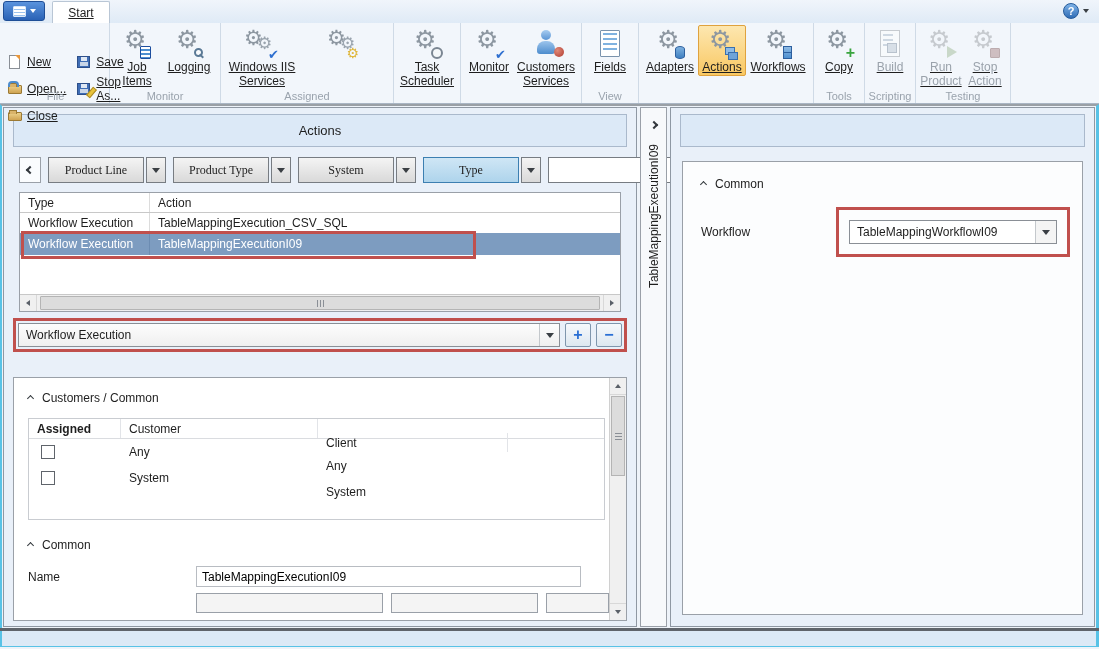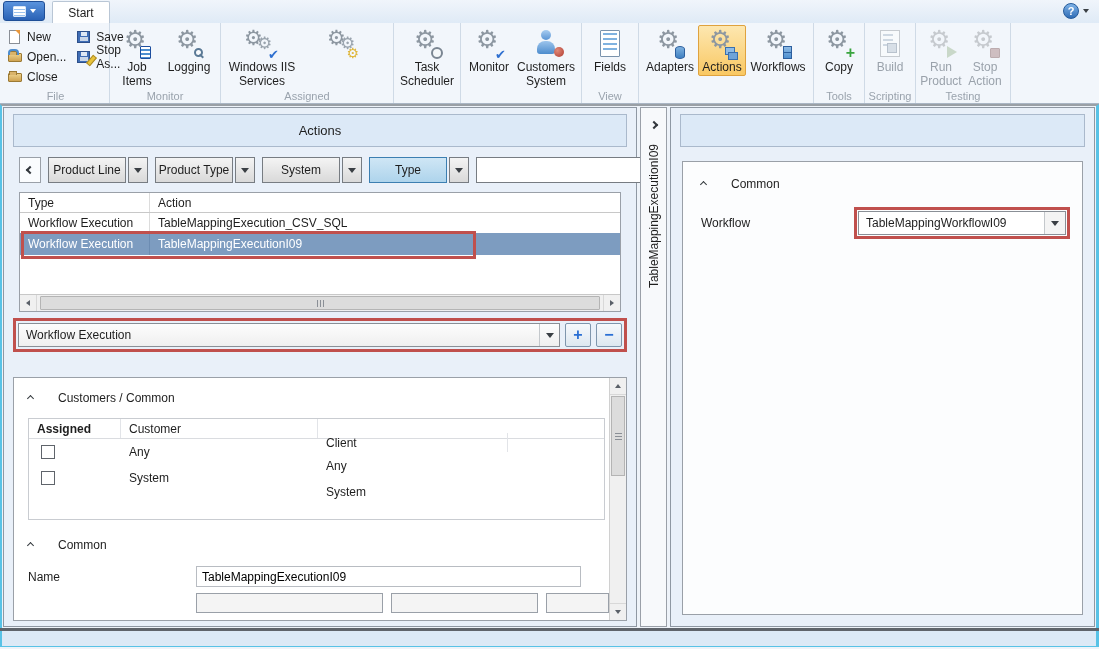--- a/index.html
+++ b/index.html
@@ -1,21 +1,21 @@
 <!DOCTYPE html>
 <html><head>
 <meta charset="utf-8">
 <style>
   * { margin:0; padding:0; box-sizing:border-box; }
   html,body { background:#cfd6de; }
   body { font-family:"Liberation Sans","DejaVu Sans",sans-serif; font-size:12px; color:#1e1e1e; }
   .window { position:relative; width:1099px; height:649px; background:#eef3f9; overflow:hidden; }
 
   
-  .ribbon { height:104px; background:#f2f6fb; border-bottom:1px solid #aab6c4; }
+  .ribbon { height:104px; background:#f2f6fb; border-bottom:1px solid #aab6c4;text-decoration:underline; }
   .tabrow { height:23px; background:linear-gradient(#f0f5fb,#dfeaf6); display:flex; align-items:flex-end; position:relative; }
   .appbtn { position:absolute; left:3px; top:1px; width:42px; height:20px; background:linear-gradient(#5a93dd,#2a62b5); border:1px solid #1f4e96; border-radius:3px; display:flex; align-items:center; justify-content:center; gap:4px; cursor:pointer; }
   .ic-applist { width:13px; height:11px; background:repeating-linear-gradient(to bottom,#ffffff 0 2px,#9cc3ee 2px 3px); border:1px solid #d7e6f8; border-radius:1px; }
   .tri-down-w { width:0;height:0;border-left:3px solid transparent;border-right:3px solid transparent;border-top:4px solid #fff; }
   .tab { margin-left:52px; width:58px; height:22px; background:#fff; border:1px solid #b9c6d5; border-bottom:none; border-radius:2px 2px 0 0; display:flex; align-items:center; justify-content:center; }
   .helpbox { position:absolute; right:10px; top:3px; display:flex; align-items:center; gap:4px; }
   .helpcircle { width:16px; height:16px; border-radius:50%; background:linear-gradient(#7fb3e8,#2f6cb5); border:1px solid #245a9a; color:#fff; font-size:11px; font-weight:bold; display:flex; align-items:center; justify-content:center; }
   .tri-down-d { width:0;height:0;border-left:3px solid transparent;border-right:3px solid transparent;border-top:4px solid #3a3f44; }
 
   .rbody { height:80px; display:flex; align-items:stretch; padding-left:2px; }
@@ -56,21 +56,21 @@
   .ic-person::after { content:""; position:absolute; left:1px; top:11px; width:18px; height:13px; border-radius:8px 8px 3px 3px; background:linear-gradient(#9cc4ec,#4d8ccd); }
   .bd-red { width:10px; height:10px; border-radius:50%; background:radial-gradient(circle at 35% 35%,#e08a7a,#b03a2e); right:0; bottom:3px; }
   .ic-form { position:absolute; left:8px; top:2px; width:20px; height:27px; background:#fff; border:1px solid #7a93ad; border-radius:1px; }
   .ic-form::before { content:""; position:absolute; left:2px; right:2px; top:2px; bottom:3px; background:repeating-linear-gradient(to bottom,#7fb2e0 0 2px,#ffffff 2px 5px); }
   .ic-script { position:absolute; left:8px; top:2px; width:20px; height:27px; background:#fff; border:1px solid #8a9aa8; }
   .ic-script::before { content:""; position:absolute; left:2px; width:10px; top:3px; height:12px; background:repeating-linear-gradient(to bottom,#8fb8de 0 2px,#ffffff 2px 5px); }
   .ic-script::after { content:""; position:absolute; right:2px; bottom:3px; width:8px; height:8px; background:#a9c6e4; border:1px solid #5c88b4; }
 
   
   .filegrid { display:flex; gap:10px; padding:4px 2px; }
-  .fcol { display:flex; flex-direction:column; gap:4px; }
+  .fcol { display:flex; flex-direction:column; gap:11px;margin-top:25px; }
   .fbtn { display:flex; align-items:center; gap:4px; cursor:pointer; height:16px; }
   .ic16 { position:relative; width:16px; height:16px; flex:none; }
   .ic-page { position:absolute; left:2px; top:1px; width:11px; height:14px; background:#fff; border:1px solid #8a8f96; }
   .ic-page::after { content:""; position:absolute; right:-1px; top:-1px; width:0; height:0; border-left:5px solid transparent; border-top:5px solid #e8973c; }
   .ic-folder { position:absolute; left:1px; top:4px; width:14px; height:9px; background:linear-gradient(#ecd08a,#cfa352); border:1px solid #9c7a34; border-radius:1px; }
   .ic-folder::before { content:""; position:absolute; left:0; top:-3px; width:6px; height:3px; background:#d9b36a; border:1px solid #9c7a34; border-bottom:none; }
   .ic-open::after { content:""; position:absolute; left:-1px; top:-5px; width:7px; height:4px; border-radius:4px 4px 0 0; border:2px solid #4d8ccd; border-bottom:none; }
   .ic-floppy { position:absolute; left:1px; top:2px; width:13px; height:12px; background:#3f6db5; border:1px solid #2d4f8a; }
   .ic-floppy::before { content:""; position:absolute; left:3px; top:0; width:6px; height:4px; background:#dfe8f4; }
   .ic-floppy::after { content:""; position:absolute; left:2px; bottom:1px; width:8px; height:4px; background:#c9d6e8; }
@@ -91,21 +91,21 @@
   .lower { border-left:2px solid #58c2e6; border-right:3px solid #58c2e6; border-top:2px solid #9aa0a6; height:524px; background:#eef3f9; display:flex; padding:1px; }
   .panel { border:1px solid #8f98a3; background:#e9f0f9; }
   .panel-header { height:33px; background:#dce9f7; border:1px solid #aab9cc; display:flex; align-items:center; justify-content:center; font-size:13px; }
 
   .left-panel { width:634px; display:flex; flex-direction:column; padding:5px 7px; }
   .left-panel .panel-header { margin:1px 2px 10px 2px; }
 
   .filterrow { display:flex; align-items:center; gap:7px; height:26px; margin:0 8px 9px 8px; }
   .backbtn { width:22px; height:26px; background:#fafcfe; border:1px solid #9aa0a8; display:flex; align-items:center; justify-content:center; cursor:pointer; flex:none; }
   .fpair { display:flex; flex:none; }
-  .fbtn-main { width:78px; height:26px; background:linear-gradient(#f4f4f4,#d9d9d9); border:1px solid #777c82; display:flex; align-items:center; justify-content:center; cursor:pointer; }
+  .fbtn-main { width:96px; height:26px; background:linear-gradient(#f4f4f4,#d9d9d9); border:1px solid #777c82; display:flex; align-items:center; justify-content:center; cursor:pointer;font-family:Liberation Serif, serif; }
   .fbtn-main.activeblue { background:linear-gradient(#cfe6f5,#aed4ec); border:1px solid #3c7fb1; }
   .fbtn-arrow { width:20px; height:26px; margin-left:2px; background:linear-gradient(#f4f4f4,#d9d9d9); border:1px solid #777c82; display:flex; align-items:center; justify-content:center; cursor:pointer; }
   .searchbox { flex:1; height:26px; border:1px solid #777c82; background:#fff; padding:0 6px; font:inherit; }
 
   .grid { margin:0 8px; height:120px; background:#fff; border:1px solid #9aa0a8; position:relative; display:flex; flex-direction:column; }
   .grow { display:flex; height:20px; align-items:center; flex:none; }
   .grow .c1 { width:130px; padding-left:8px; border-right:1px solid #dcdcdc; height:100%; display:flex; align-items:center; }
   .grow .c2 { flex:1; padding-left:8px; height:100%; display:flex; align-items:center; }
   .ghead { border-bottom:1px solid #c8c8c8; }
   .ghead .c1 { border-right:1px solid #dcdcdc; }
@@ -127,21 +127,21 @@
   .sqbtn { width:26px; height:24px; background:linear-gradient(#f6f9fc,#dde7f0); border:1px solid #7f96ad; border-radius:2px; display:flex; align-items:center; justify-content:center; cursor:pointer; font-weight:bold; color:#2a6fd4; font-size:16px; line-height:1; }
 
   .details { margin:25px 2px 0 2px; flex:1; min-height:0; background:#fff; border:1px solid #9aa0a8; position:relative; overflow:hidden; }
   .details-inner { position:absolute; left:0; top:0; right:17px; bottom:0; padding:12px 0 0 14px; overflow:hidden; }
   .vscroll { position:absolute; top:0; right:0; bottom:0; width:17px; background:#f0f0f0; border-left:1px solid #d0d0d0; }
   .varrow { height:17px; display:flex; align-items:center; justify-content:center; border-bottom:1px solid #d8d8d8; cursor:pointer; }
   .varrow.b { position:absolute; bottom:0; left:0; right:0; border-bottom:none; border-top:1px solid #d8d8d8; }
   .vthumb { position:absolute; top:18px; left:1px; right:1px; height:80px; background:#dcdcdc; border:1px solid #b4b4b4; display:flex; align-items:center; justify-content:center; cursor:pointer; }
   .griph { width:7px; height:1px; background:#8a8f96; box-shadow:0 3px 0 #8a8f96,0 -3px 0 #8a8f96; }
 
-  .sechead { display:flex; align-items:center; gap:25px; height:16px; cursor:pointer; }
+  .sechead { display:flex; align-items:center; gap:9px; height:16px; cursor:pointer; }
   .ctable { margin:12px 4px 0 0; border:1px solid #c9ccd1; }
   .crow { display:flex; height:26px; align-items:center; }
   .crow.h { height:20px; border-bottom:1px solid #dadce0; }
   .cc1 { width:92px; padding-left:8px; height:100%; display:flex; align-items:center;font-weight:bold; }
   .cc2 { width:197px; padding-left:8px; height:100%; display:flex; align-items:center; }
   .cc3 { width:190px; padding-left:8px; height:100%; display:flex; align-items:center;margin-top:28px; }
   .cc4 { flex:1; height:100%; }
   .crow.h .cc1, .crow.h .cc2, .crow.h .cc3 { border-right:1px solid #e2e4e8; }
   .checkbox { width:14px; height:14px; border:1px solid #5f646b; background:#fff; margin-left:4px; position:relative; cursor:pointer; }
   .checkbox.checked::before { content:"\2714"; position:absolute; left:1px; top:-2px; font-size:12px; color:#1e1e1e; }
@@ -157,21 +157,21 @@
   .collapsebar { width:27px; margin:0 3px; background:#f7f9fb; border:1px solid #9aa0a8; display:flex; flex-direction:column; align-items:center; padding-top:8px; }
   .collapsebar .chevwrap { cursor:pointer; height:18px; display:flex; align-items:center; }
   .vtext { margin-top:10px; writing-mode:vertical-rl; transform:rotate(180deg); white-space:nowrap; font-size:12px; color:#1e1e1e; }
 
   
   .right-panel { flex:1; display:flex; flex-direction:column; padding:5px 7px; }
   .right-panel .panel-header { margin:1px 2px 10px 2px; }
   .rcontent { flex:1; margin:4px 4px 6px 4px; background:#fcfdfe; border:1px solid #9aa0a8; padding:14px 12px 0 18px; }
   .wfrow { display:flex; align-items:center; margin-top:15px; }
   .wflabel { flex:1; }
-  .wf-annot { border:3px solid #c0504d; padding:1px; }
+  .wf-annot { border:3px solid #c0504d; padding:10px; }
   .wfcombo { width:208px; height:24px; background:#fff; border:1px solid #8a8f96; display:flex; align-items:center; cursor:pointer; }
   .wfcombo .cval { flex:1; padding-left:7px; }
   .wfcombo .carr { width:21px; height:100%; display:flex; align-items:center; justify-content:center; border-left:1px solid #c4c8cc; background:#f4f4f4; }
 
   
   .darkline { height:3px; background:#5f646b; }
   .statusbar { height:16px; background:#dce9f6; border-left:2px solid #58c2e6; border-right:3px solid #58c2e6; border-bottom:1px solid #58c2e6; }
 </style>
 </head>
 <body>
@@ -296,21 +296,21 @@
                 <span class="gear">⚙</span>
                 <span class="badge bd-check"></span>
               </span>
             <span class="rlabel">Monitor</span>
           </div>
           <div class="rbtn" style="width:64px;">
             <span class="icon32">
                 <span class="ic-person"></span>
                 <span class="badge bd-red"></span>
               </span>
-            <span class="rlabel">Customers System</span>
+            <span class="rlabel">Customers Services</span>
           </div>
         </div>
         <span class="glabel"></span>
       </div>
 
       <div class="rgroup">
         <div class="rbtns">
           <div class="rbtn" style="width:50px;">
             <span class="icon32">
                 <span class="ic-form"></span>

